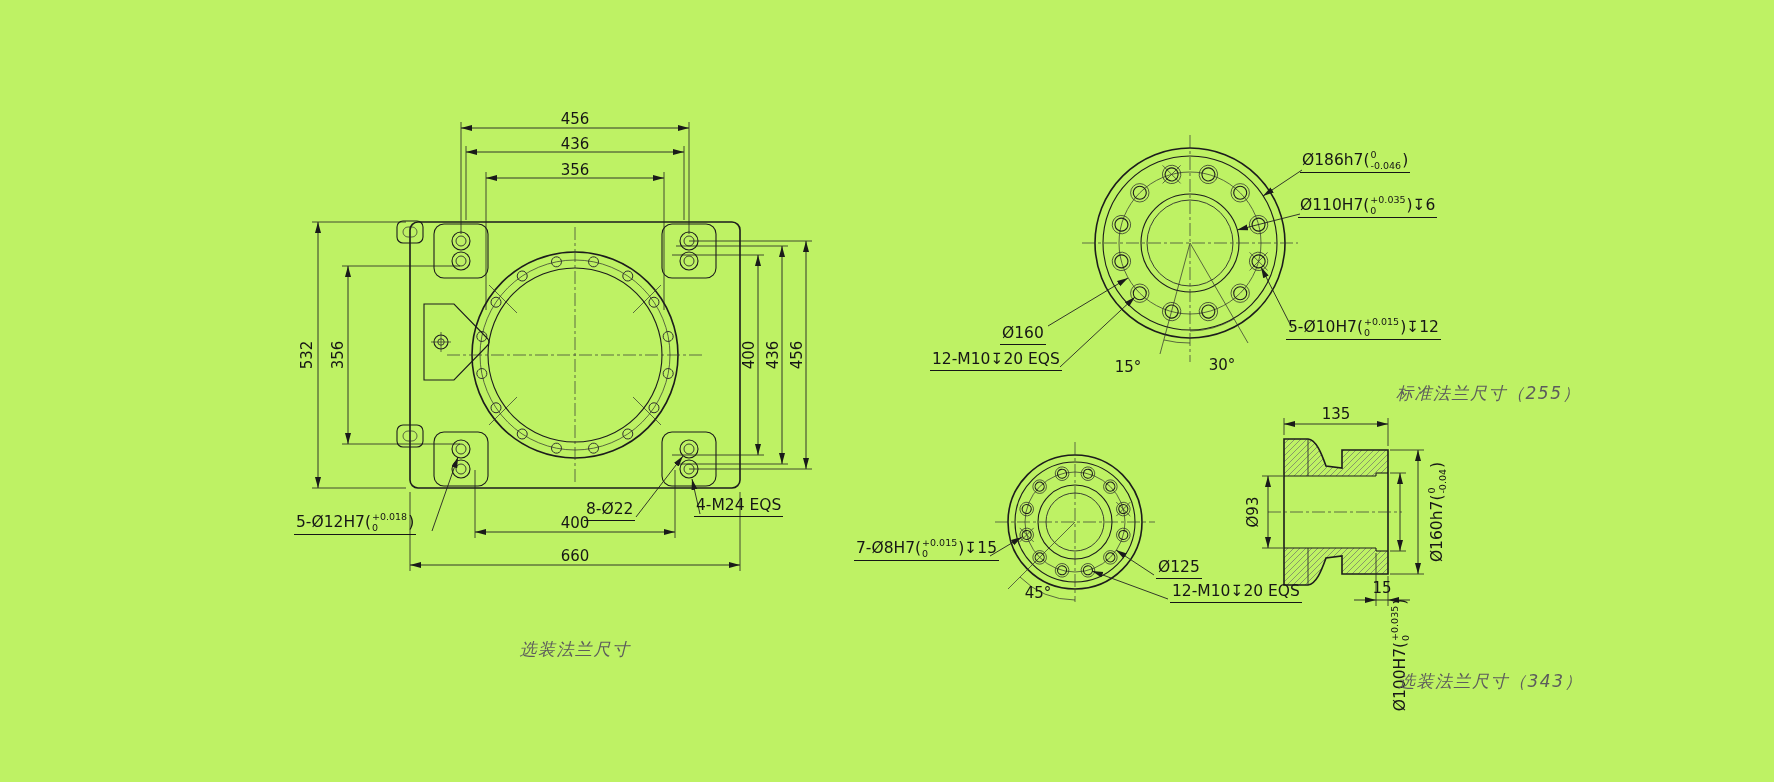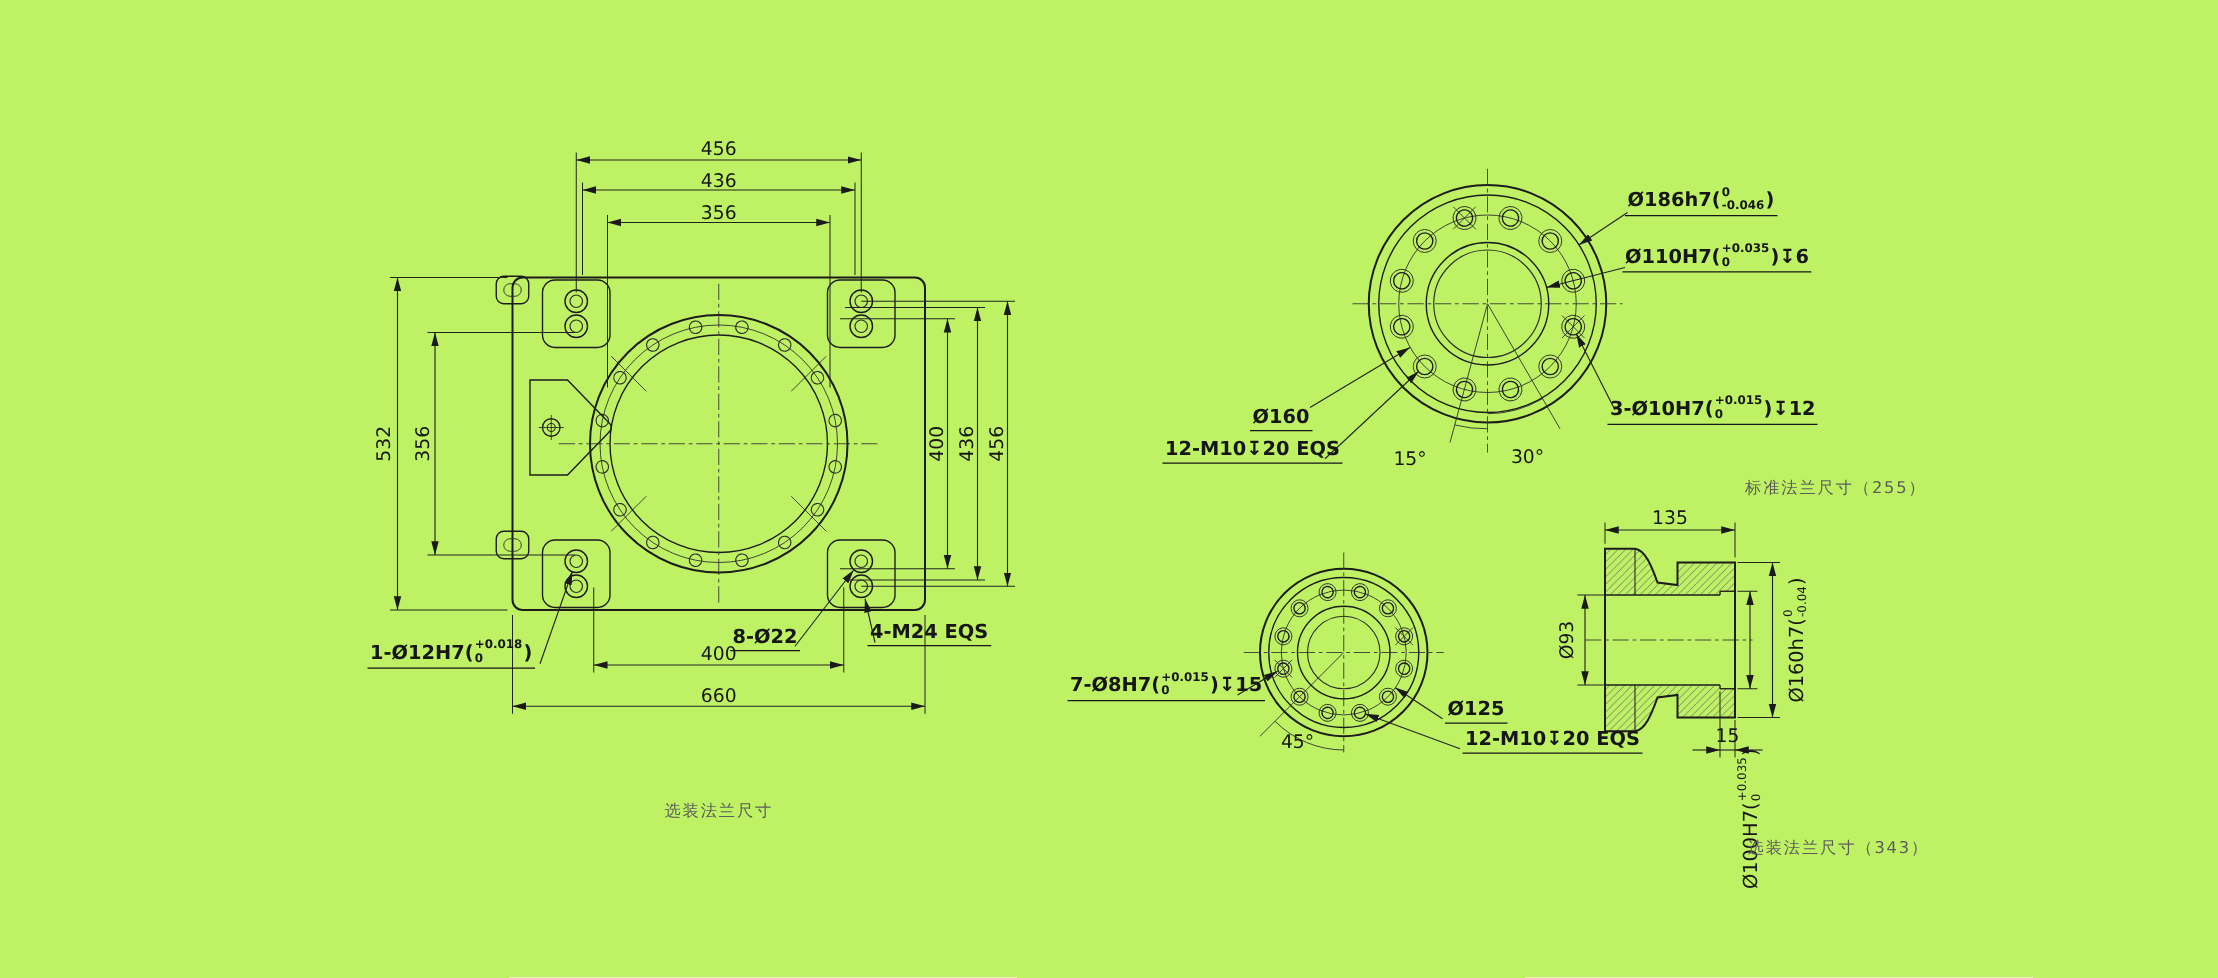--- a/index.html
+++ b/index.html
@@ -13,24 +13,24 @@
   .thin2{fill:none;stroke:#2c2c2c;stroke-width:0.9;}
   .dimline{fill:none;stroke:#222;stroke-width:0.9;}
   .ext{fill:none;stroke:#222;stroke-width:0.8;}
   .leader{fill:none;stroke:#222;stroke-width:0.9;}
   .cl{fill:none;stroke:#333;stroke-width:0.7;stroke-dasharray:13 3 3 3;}
   
   .lbl{position:absolute;color:#161616;font-size:15px;line-height:1.15;white-space:nowrap;}
   .dim{transform:translate(-50%,-50%);}
   .rot{transform:translate(-50%,-50%) rotate(-90deg);}
   .ann{display:inline-flex;align-items:center;font-size:15.5px;}
-  .ul{border-bottom:1.4px solid #161616;padding:0 2px 1px 2px;font-weight:bold;}
+  .ul{border-bottom:1.4px solid #161616;padding:0 2px 1px 2px;}
   .tol{display:inline-flex;flex-direction:column;align-items:flex-start;font-size:9.5px;
        line-height:1.12;margin:0 1px;transform:translateY(-0.5px);}
-  .title{color:#5c5c5c;font-size:13px;letter-spacing:1.5px;}
+  .title{color:#5c5c5c;font-size:17px;letter-spacing:1.5px;font-style:italic;}
 </style>
 </head>
 <body>
 
 <div class="canvas">
 
 <svg width="1774" height="782" viewBox="0 0 1774 782">
   <defs>
     <marker id="arr" markerWidth="12" markerHeight="8" refX="11" refY="4" orient="auto-start-reverse" markerUnits="userSpaceOnUse">
       <path d="M11,4 L0,1 L0,7 Z" fill="#1a1a1a"></path>
@@ -283,21 +283,21 @@
 <div class="lbl rot" style="left:339px;top:355px">356</div>
 <div class="lbl rot" style="left:750px;top:355px">400</div>
 <div class="lbl rot" style="left:774px;top:355px">436</div>
 <div class="lbl rot" style="left:798px;top:355px">456</div>
 <div class="lbl dim" style="left:575px;top:524px">400</div>
 <div class="lbl dim" style="left:575px;top:557px">660</div>
 
 <div class="lbl ann ul" style="left:694px;top:497px">4-M24 EQS</div>
 <div class="lbl ann ul" style="left:584px;top:501px">8-Ø22</div>
 <div class="lbl ann ul" style="left:294px;top:512px">
-  <span>1-Ø12H7(</span>
+  <span>5-Ø12H7(</span>
       <span class="tol">
         <span>+0.018</span>
         <span>0</span>
       </span>
       <span>)</span>
 </div>
 <div class="lbl title dim" style="left:575px;top:650px">选装法兰尺寸</div>
 
 <div class="lbl ann ul" style="left:1300px;top:150px">
   <span>Ø186h7(</span>
@@ -311,21 +311,21 @@
   <span>Ø110H7(</span>
       <span class="tol">
         <span>+0.035</span>
         <span>0</span>
       </span>
       <span>)</span>
       <span>↧6</span>
 </div>
 <div class="lbl ann ul" style="left:1000px;top:325px">Ø160</div>
 <div class="lbl ann ul" style="left:1286px;top:317px">
-  <span>3-Ø10H7(</span>
+  <span>5-Ø10H7(</span>
       <span class="tol">
         <span>+0.015</span>
         <span>0</span>
       </span>
       <span>)</span>
       <span>↧12</span>
 </div>
 <div class="lbl ann ul" style="left:930px;top:351px">12-M10↧20 EQS</div>
 <div class="lbl dim" style="left:1128px;top:368px">15°</div>
 <div class="lbl dim" style="left:1222px;top:366px">30°</div>

